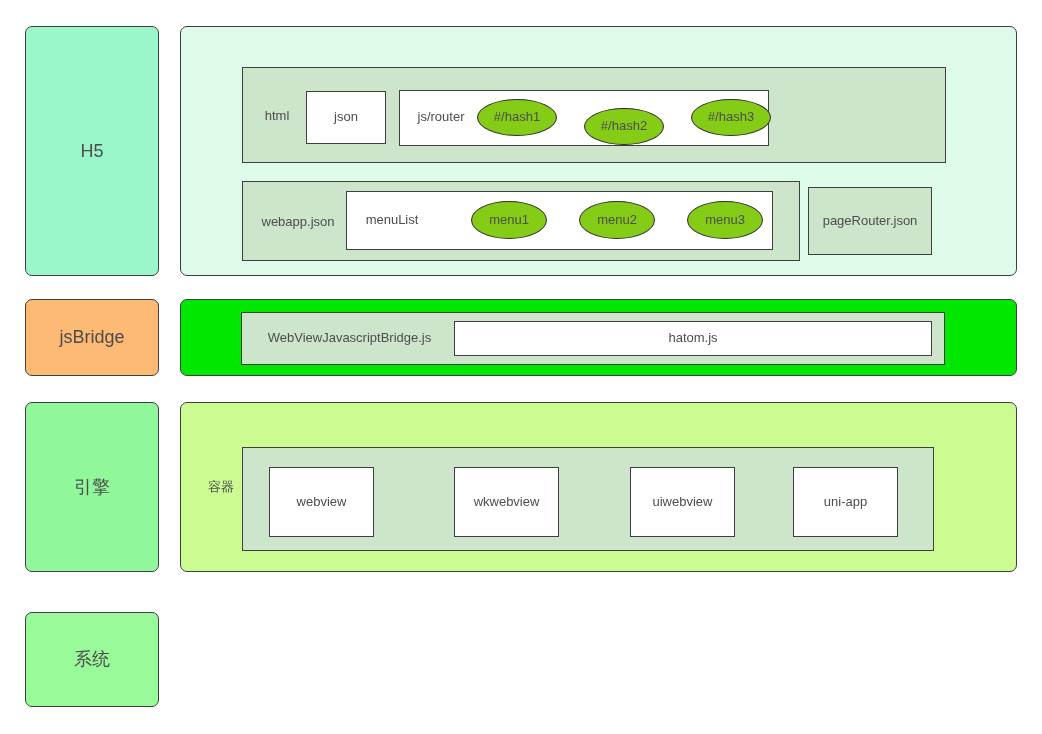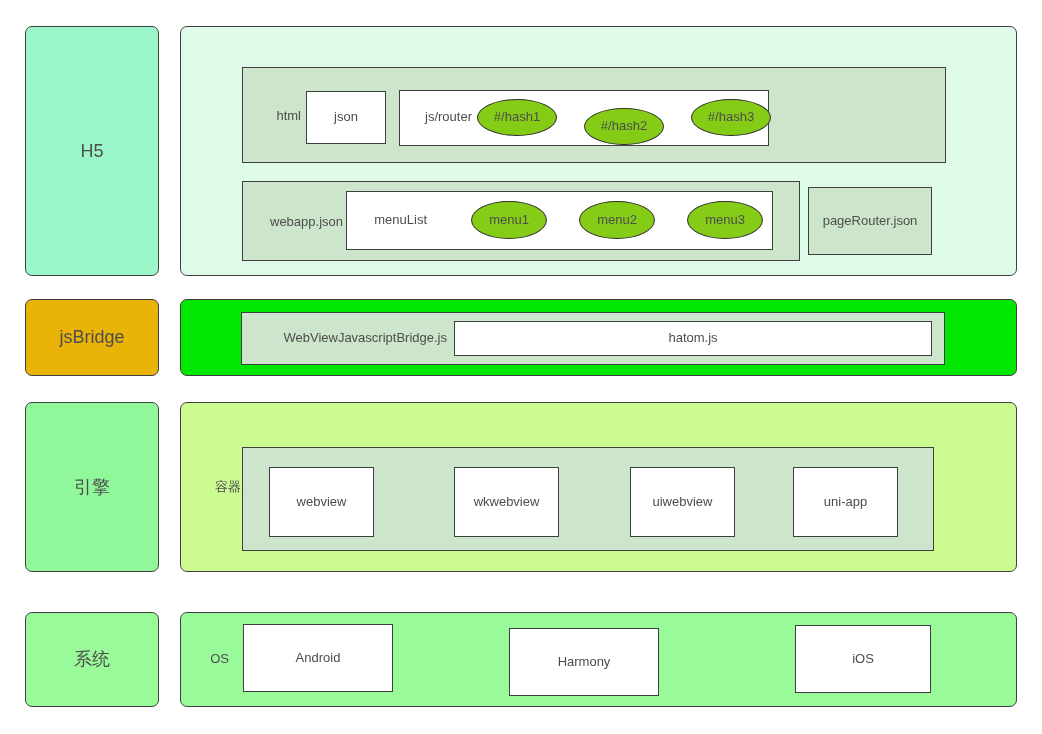--- a/index.html
+++ b/index.html
@@ -35,21 +35,21 @@
     color: #4d4d4d;
   }
 
   
   .label-box {
     border: 1.6px solid #3f3f3f;
     border-radius: 7px;
     font-size: 18px;
   }
   .label-h5      { background: #9bf7c9; }
-  .label-bridge  { background: #eab308; }
+  .label-bridge  { background: #fdba74; }
   .label-engine  { background: #90f79a; }
   .label-system  { background: #99fa99; }
 
   
   .panel {
     border: 1.6px solid #3f3f3f;
     border-radius: 7px;
   }
   .panel-h5     { background: #ddfbe8; }
   .panel-bridge { background: #00e800; }
@@ -63,21 +63,21 @@
   }
 
   
   .white-box {
     background: #ffffff;
     border: 1.6px solid #3f3f3f;
   }
 
   
   .inline-label {
-    justify-content: flex-end;
+    justify-content: center;
     padding-left: 10px;
     background: transparent;
     border: none;
   }
 
   
   .ellipse {
     background: #84cc16;
     border: 1.6px solid #2f2f2f;
     border-radius: 50%;
@@ -190,30 +190,14 @@
       <div class="abox white-box" style="left:550px; top:19px; width:105px; height:70px;">
         <span>uni-app</span>
       </div>
     </div>
   </div>
 
   <div class="abox label-box label-system cjk" style="left:25px; top:612px; width:134px; height:95px;">
     <span class="cjk">系统</span>
   </div>
 
-  <div class="abox panel panel-system" style="left:180px; top:612px; width:837px; height:95px; display:block;">
-
-    <div class="abox inline-label" style="left:4px; top:31px; width:44px; height:30px;">
-      <span>OS</span>
-    </div>
-
-    <div class="abox white-box" style="left:62px; top:11px; width:150px; height:68px;">
-      <span>Android</span>
-    </div>
-    <div class="abox white-box" style="left:328px; top:15px; width:150px; height:68px;">
-      <span>Harmony</span>
-    </div>
-    <div class="abox white-box" style="left:614px; top:12px; width:136px; height:68px;">
-      <span>iOS</span>
-    </div>
-  </div>
 
 </div>
 
 </body></html>

